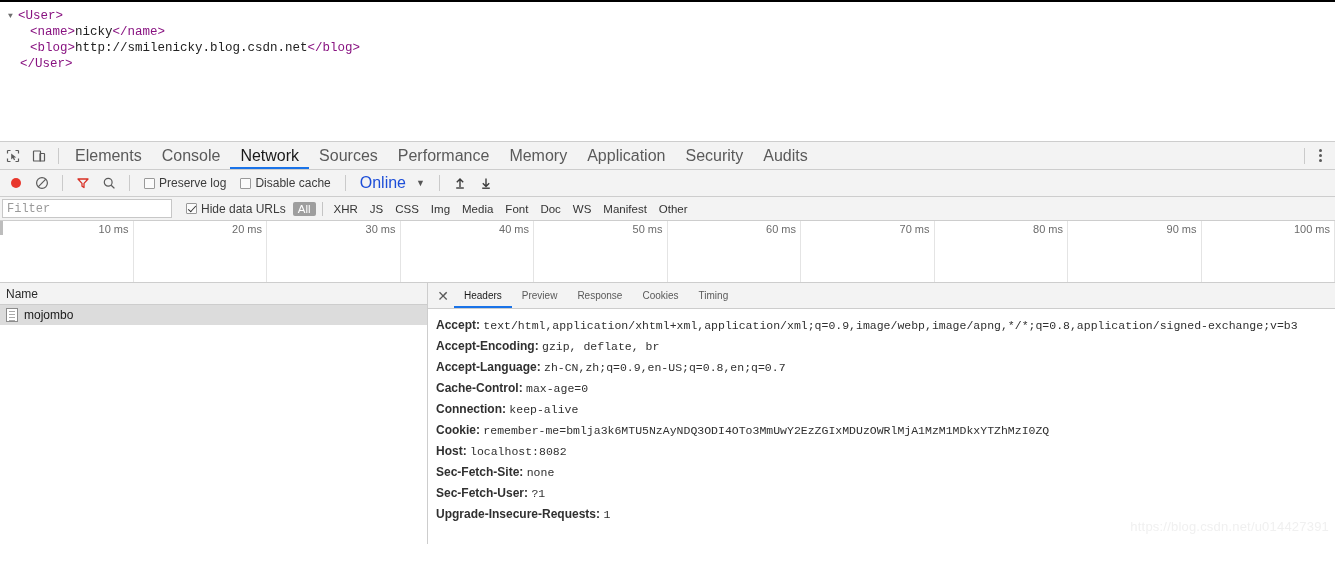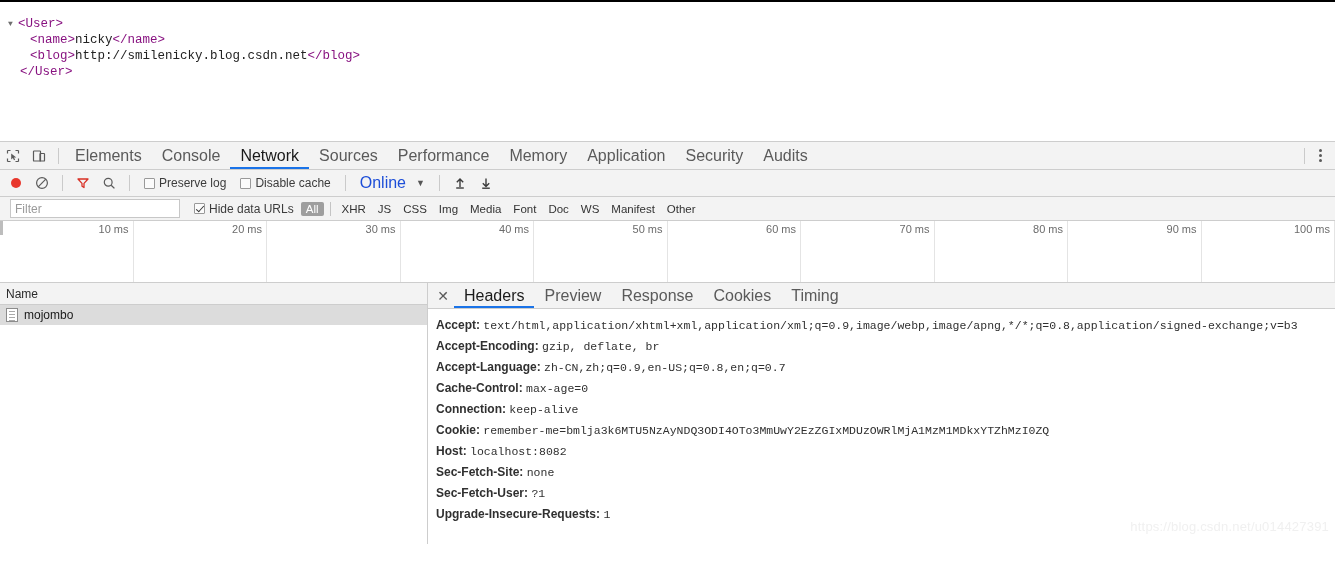--- a/index.html
+++ b/index.html
@@ -73,22 +73,22 @@
   }
   #throttle { font-size: 16px; color: #1d4ed8; padding: 0 8px 0 6px; white-space: nowrap; cursor: pointer;}
   #throttle-caret { font-size: 9px; color: #555; padding-right: 6px; cursor: pointer; }
 
   
   #filter-row {
     display: flex; align-items: center; height: 24px;
     background: #f3f3f3; border-bottom: 1px solid #cdcdcd;
   }
   #filter-input {
-    width: 170px; height: 19px; margin-left: 10px; border: 1px solid #c7c7c7; background: #fff;
-    font-size: 12px; color: #999; padding: 0 4px; font-family: Liberation Sans, sans-serif;
+    width: 170px; height: 19px; margin-left: 2px; border: 1px solid #c7c7c7; background: #fff;
+    font-size: 12px; color: #999; padding: 0 4px; font-family: Liberation Mono, monospace;
     outline: none;
   }
   #filter-input::placeholder { color: #9a9a9a; }
   #hide-data-urls { margin-left: 8px; }
   .type-chip {
     font-size: 11.5px; color: #333; padding: 1px 5px; margin: 0 1px; cursor: pointer;
     border-radius: 2px; white-space: nowrap;
   }
   .type-chip.sel { background: #9e9e9e; color: #fff; }
   .filter-sep { width: 1px; height: 14px; background: #c4c4c4; margin: 0 5px; }
@@ -136,21 +136,21 @@
   #details { flex: 1; display: flex; flex-direction: column; background: #fff; min-width: 0; }
   #details-tabs {
     height: 26px; background: #f3f3f3; border-bottom: 1px solid #cdcdcd;
     display: flex; align-items: center; padding-left: 4px;
   }
   #details-close {
     width: 22px; height: 22px; display: flex; align-items: center; justify-content: center;
     font-size: 14px; color: #5a5a5a; cursor: pointer;
   }
   .d-tab {
-    font-size: 16px; color: #5a5a5a; padding: 0 10px; height: 25px;
+    font-size: 10px; color: #5a5a5a; padding: 0 10px; height: 25px;
     display: flex; align-items: center; cursor: pointer; white-space: nowrap;
   }
   .d-tab.active { color: #1a1a1a; box-shadow: inset 0 -2px 0 #1a73e8; }
   #headers-body {
     flex: 1; overflow: hidden; padding: 6px 0 0 8px; position: relative;
   }
   .hdr-row {
     font-size: 12px; line-height: 21px; white-space: nowrap; padding-left: 0px;
   }
   .hdr-name { color: #303030; font-weight: bold; font-family: "Liberation Sans", sans-serif; }
@@ -160,21 +160,21 @@
     font-family: "Liberation Sans", sans-serif; pointer-events: none; letter-spacing: 0.2px;
   }
   svg { display: block; }
 </style>
 </head>
 <body>
 
 <div id="xml-viewer">
   <div id="xml-notice-rule"></div>
   <div id="xml-tree">
-      <div class="xml-line indent0" style="padding-left: 0px; margin-top: 8px;"><span class="tri">▼</span><span class="tag">&lt;User&gt;</span></div>
+      <div class="xml-line indent0" style="padding-left: 0px;"><span class="tri">▼</span><span class="tag">&lt;User&gt;</span></div>
       <div class="xml-line indent1"><span class="tag">&lt;name&gt;</span><span class="txt">nicky</span><span class="tag">&lt;/name&gt;</span></div>
       <div class="xml-line indent1"><span class="tag">&lt;blog&gt;</span><span class="txt">http://smilenicky.blog.csdn.net</span><span class="tag">&lt;/blog&gt;</span></div>
       <div class="xml-line indent0"><span class="tag">&lt;/User&gt;</span></div>
     </div>
 </div>
 
 <div id="devtools">
 
   <div id="dt-tabbar">
     <div class="tb-icon" title="inspect">

